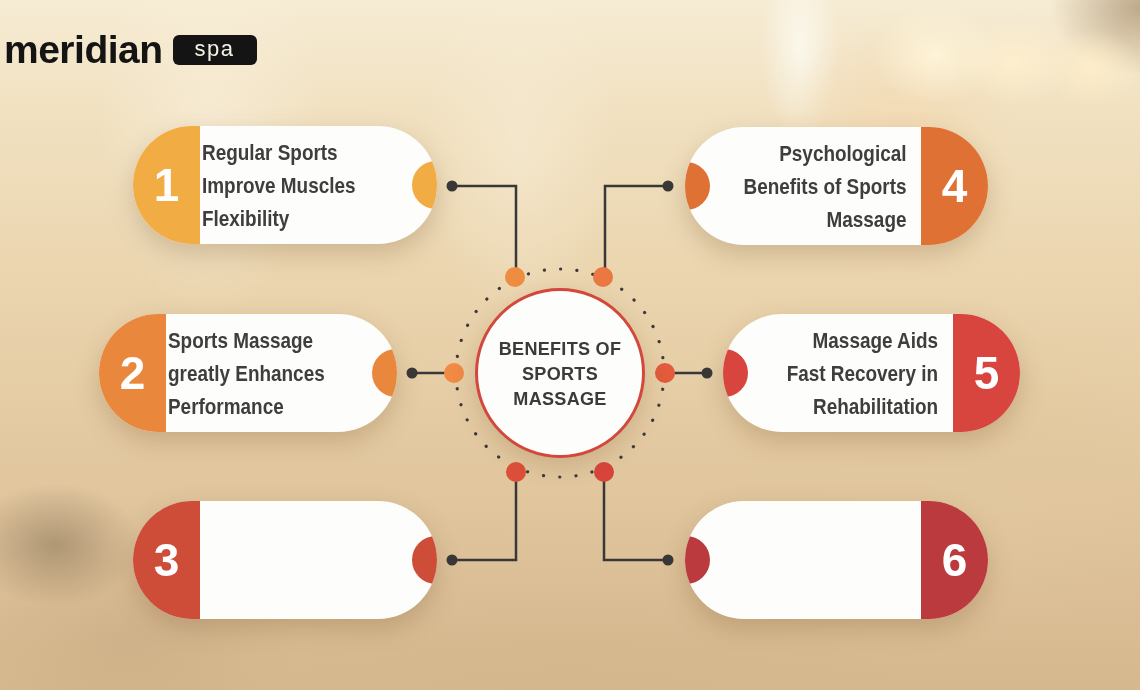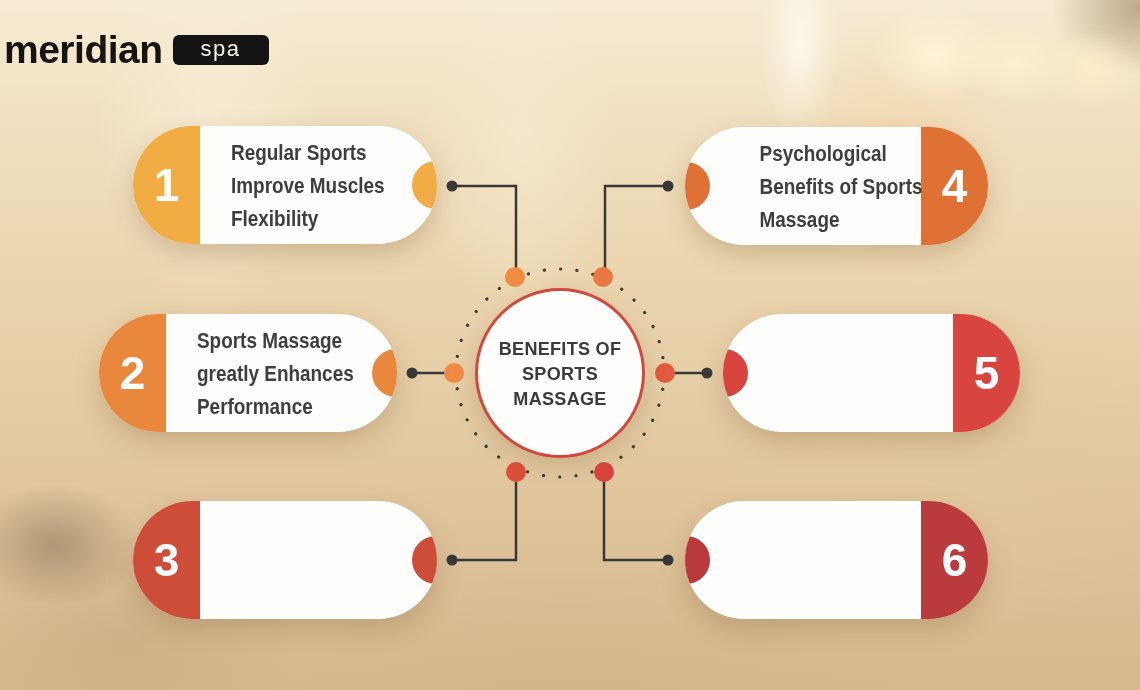--- a/index.html
+++ b/index.html
@@ -22,39 +22,39 @@
       radial-gradient(130px 240px at 520px 140px, rgba(247,236,212,.6), rgba(247,236,212,0) 75%),
       radial-gradient(120px 85px at 55px 545px, rgba(110,90,65,.42), rgba(110,90,65,0) 72%),
       radial-gradient(220px 130px at 130px 640px, rgba(200,170,130,.55), rgba(200,170,130,0) 78%),
       radial-gradient(320px 200px at 960px 470px, rgba(226,200,158,.75), rgba(226,200,158,0) 78%),
       radial-gradient(420px 160px at 570px 690px, rgba(208,180,138,.55), rgba(208,180,138,0) 80%),
       linear-gradient(180deg,#F6ECD4 0%,#F1E1C1 16%,#EBD6B0 38%,#E5CCA4 58%,#DEC29A 78%,#D6B88E 100%);
   }
   
   .logo{position:absolute;top:30px;left:4px;width:100%;display:flex;justify-content:flex-start;align-items:center;gap:10px;z-index:5;}
   .brand{font-size:39px;font-weight:700;letter-spacing:-.5px;color:#141414;line-height:1;}
-  .badge{background:#141414;border-radius:6px;padding:3px 28px 5px;display:flex;align-items:center;}
+  .badge{background:#141414;border-radius:6px;padding:3px 22px 5px;display:flex;align-items:center;}
   .badge span{color:#F7F2E6;font-size:22px;letter-spacing:1.5px;line-height:1;font-weight:400;}
   
   .pill{
     position:absolute;height:118px;background:#FDFDFC;border-radius:59px;overflow:hidden;z-index:4;
     box-shadow:0 10px 24px rgba(120,85,45,.26);
   }
   .num{
     position:absolute;top:0;bottom:0;width:67px;display:flex;align-items:center;justify-content:center;
     color:#fff;font-size:46px;font-weight:700;
   }
   .pill.left .num{left:0;}
   .pill.right .num{right:0;}
   .txt{
     position:absolute;top:0;bottom:0;display:flex;align-items:center;
     font-size:22px;font-weight:700;color:#3E3E3E;line-height:33px;white-space:pre-line;
   }
-  .pill.left .txt{left:98px;right:8px;text-align:left;}
-  .pill.right .txt{left:8px;right:66px;justify-content:flex-end;}
+  .pill.left .txt{left:69px;right:8px;text-align:left;}
+  .pill.right .txt{left:8px;right:82px;text-align:right;justify-content:flex-end;}
   .pill.left .txt .inner{transform:scaleX(.86);transform-origin:left center;}
   .pill.right .txt .inner{transform:scaleX(.86);transform-origin:right center;}
   .bump{position:absolute;top:50%;width:48px;height:48px;margin-top:-24px;border-radius:50%;}
   .pill.left .bump{right:-23px;}
   .pill.right .bump{left:-23px;}
   .p1{left:133px;top:126px;width:304px;}
   .p2{left:99px; top:314px;width:298px;}
   .p3{left:133px;top:501px;width:304px;}
   .p4{left:685px;top:127px;width:303px;}
   .p5{left:723px;top:314px;width:297px;}
@@ -140,19 +140,22 @@
 <div class="pill right p4">
   <div class="num" style="background: rgb(224, 113, 52);">4</div>
   <div class="txt"><span class="inner">Psychological
 Benefits of Sports
 Massage</span></div>
   <div class="bump" style="background: rgb(224, 113, 52);"></div>
 </div>
 
 <div class="pill right p5">
   <div class="num" style="background: rgb(215, 69, 62);">5</div>
+  <div class="txt"><span class="inner">Massage Aids
+Fast Recovery in
+Rehabilitation</span></div>
   <div class="bump" style="background: rgb(215, 69, 62);"></div>
 </div>
 
 <div class="pill right p6">
   <div class="num" style="background: rgb(187, 58, 62);">6</div>
   <div class="bump" style="background: rgb(187, 58, 62);"></div>
 </div>
 
 </body></html>

